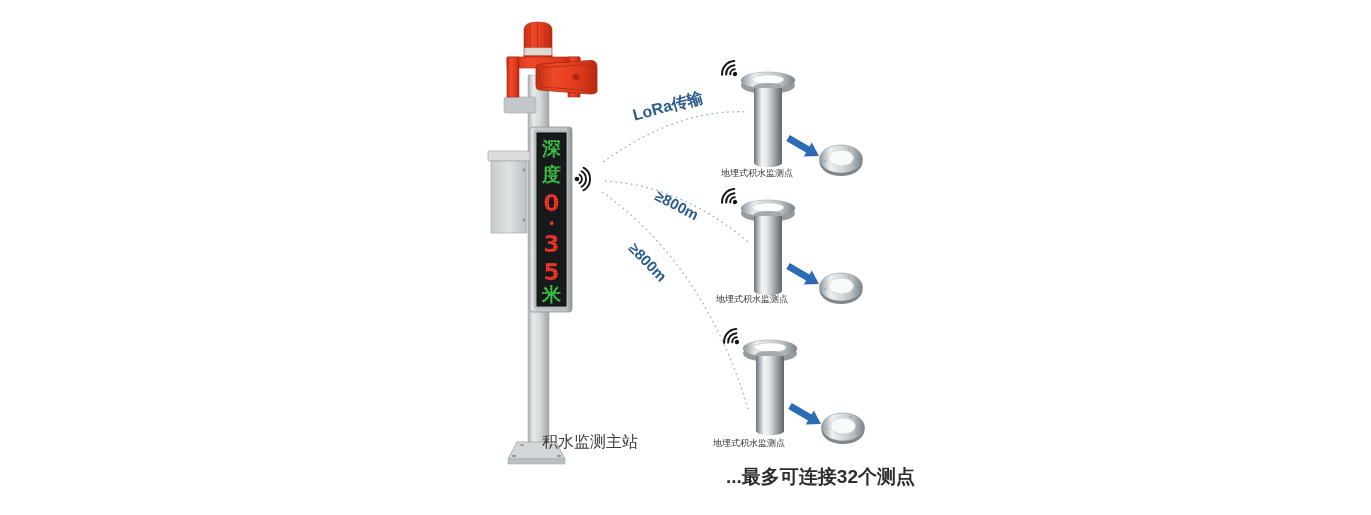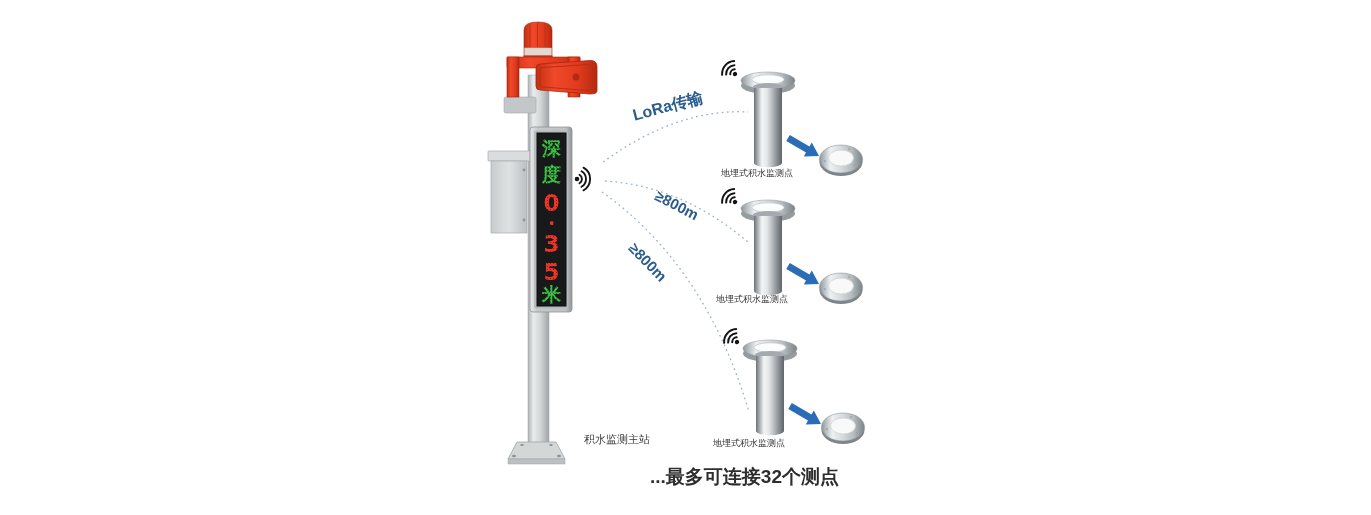--- a/index.html
+++ b/index.html
@@ -12,24 +12,24 @@
               display:flex;flex-direction:column;align-items:center;justify-content:flex-start;
               padding-top:3px;box-sizing:border-box;}
   #led-screen::after{content:"";position:absolute;left:0;top:0;right:0;bottom:0;
               background:radial-gradient(circle, rgba(20,22,23,0.5) 0.8px, rgba(20,22,23,0) 1px);
               background-size:3px 3px;}
   .led-char{display:flex;align-items:center;justify-content:center;font-weight:bold;
             font-family:"DejaVu Sans",sans-serif;}
   .led-g{color:#3cc144;}
   .led-r{color:#ef3427;}
   .sensor-label{position:absolute;font-size:9px;color:#333;width:110px;text-align:left;}
-  #footer-text{position:absolute;left:650px;top:464px;width:265px;text-align:left;
+  #footer-text{position:absolute;left:650px;top:464px;width:265px;text-align:right;
                font-size:19px;font-weight:600;color:#2d2d2d;}
-  #station-label{position:absolute;left:530px;top:432px;width:120px;text-align:right;
-                 font-size:11px;color:#3b3b3b;}
+  #station-label{position:absolute;left:530px;top:432px;width:120px;text-align:center;
+                 font-size:16px;color:#3b3b3b;}
 </style>
 </head>
 <body>
 
 <div id="canvas">
 
   <svg width="1371" height="515" viewBox="0 0 1371 515">
     <path d="M603,162 Q678,108 748,112" fill="none" stroke="#9db5ca" stroke-width="1.3" stroke-dasharray="1.8 3.4"></path>
     <path d="M605,181 Q683,186 749,243" fill="none" stroke="#9db5ca" stroke-width="1.3" stroke-dasharray="1.8 3.4"></path>
     <path d="M602,192 Q706,266 749,412" fill="none" stroke="#9db5ca" stroke-width="1.3" stroke-dasharray="1.8 3.4"></path>

